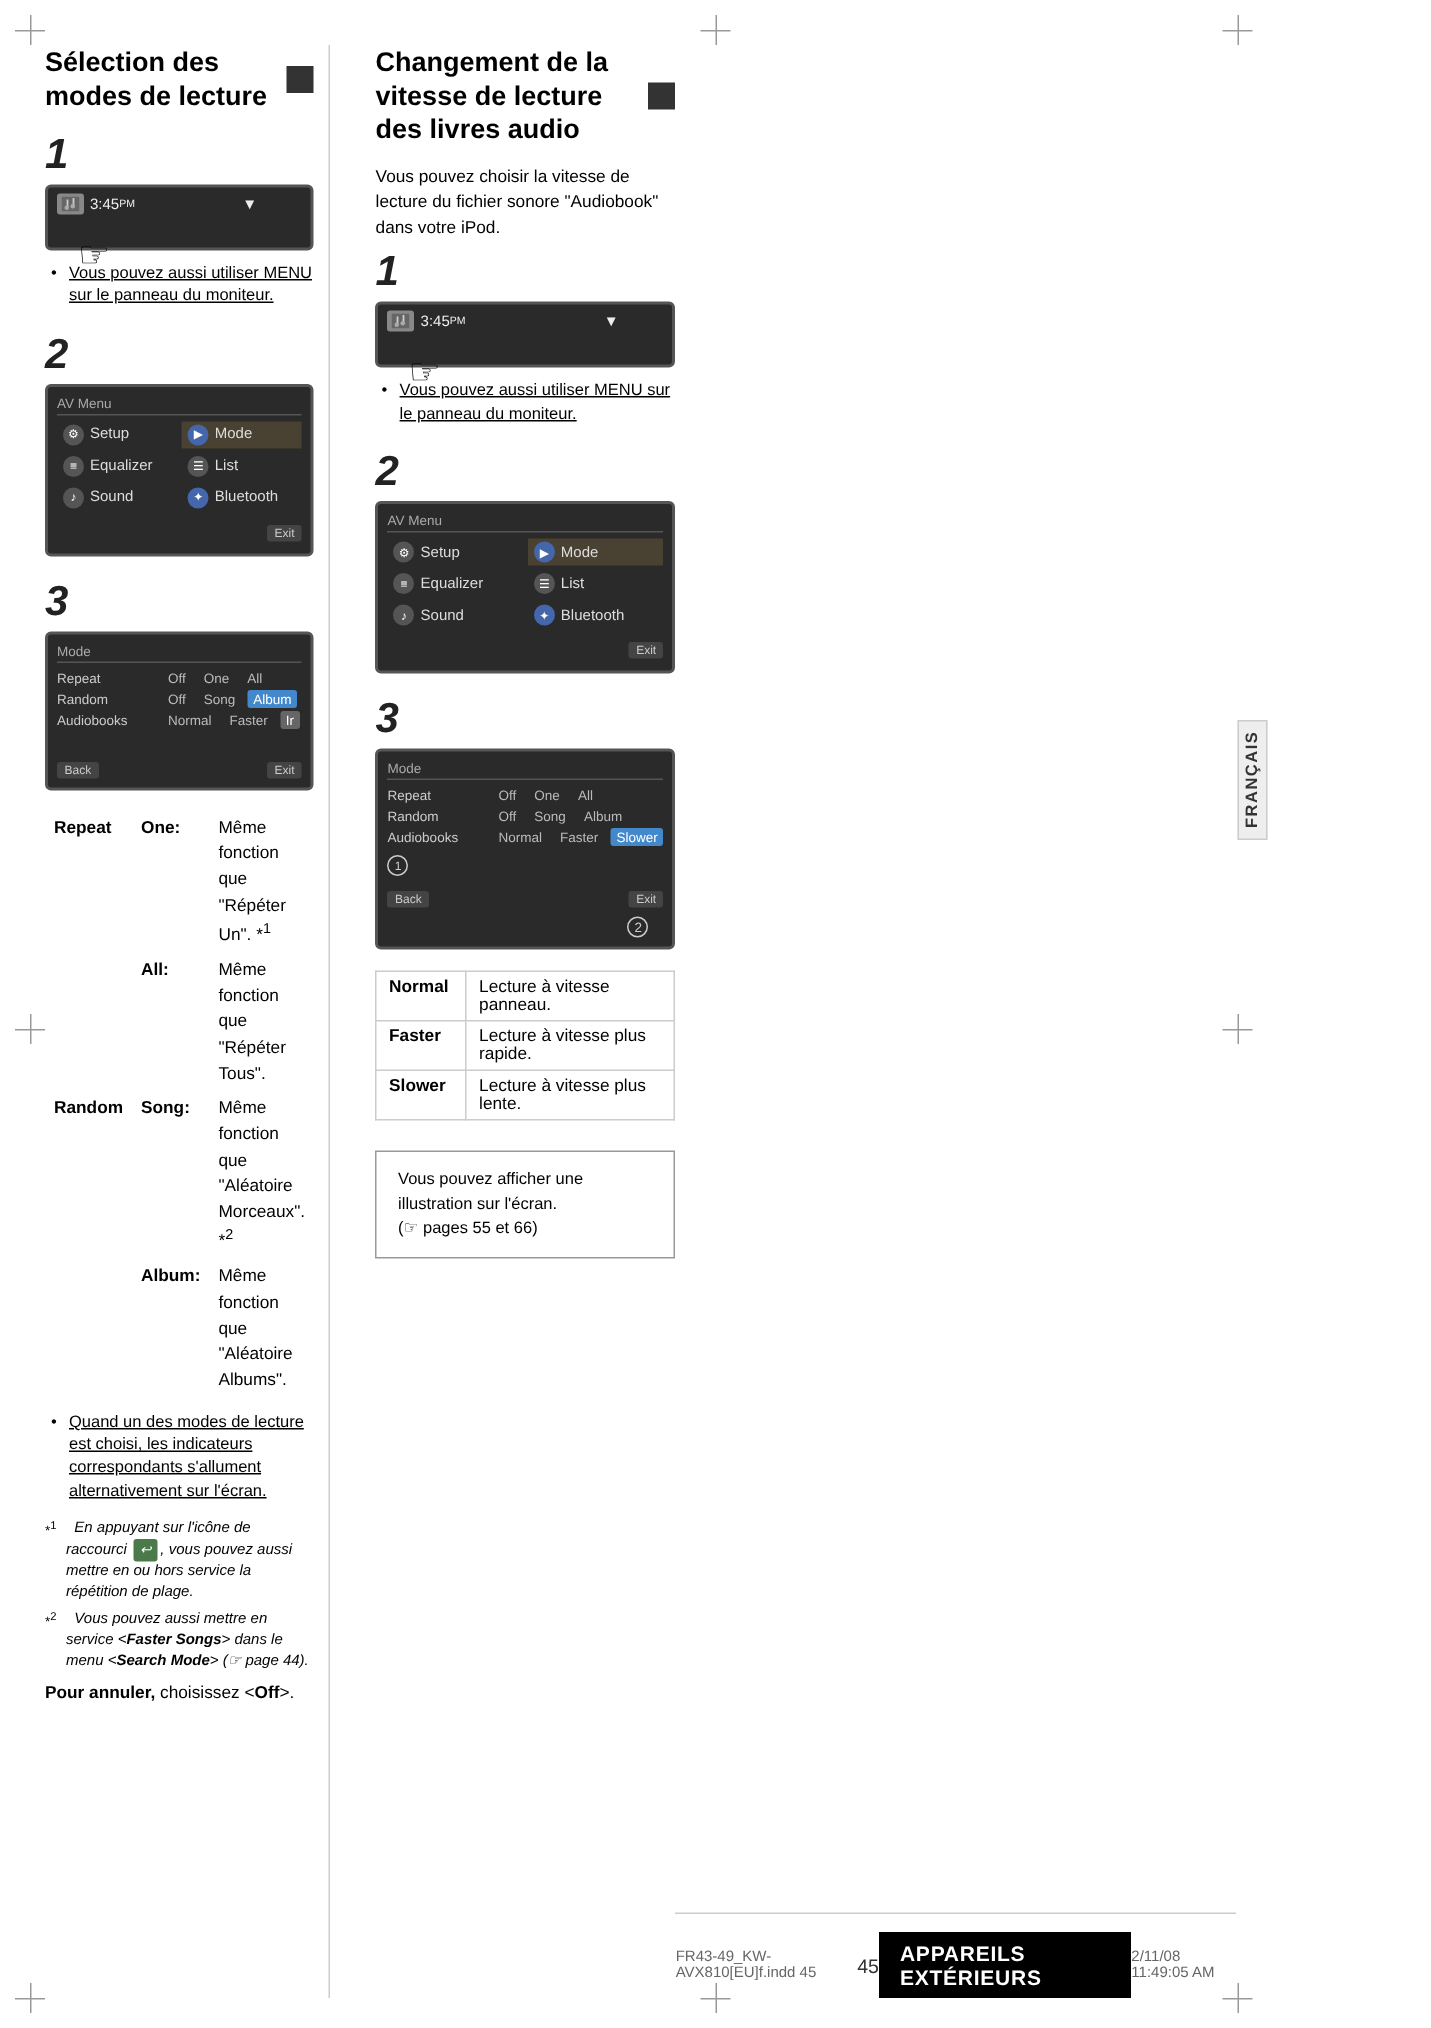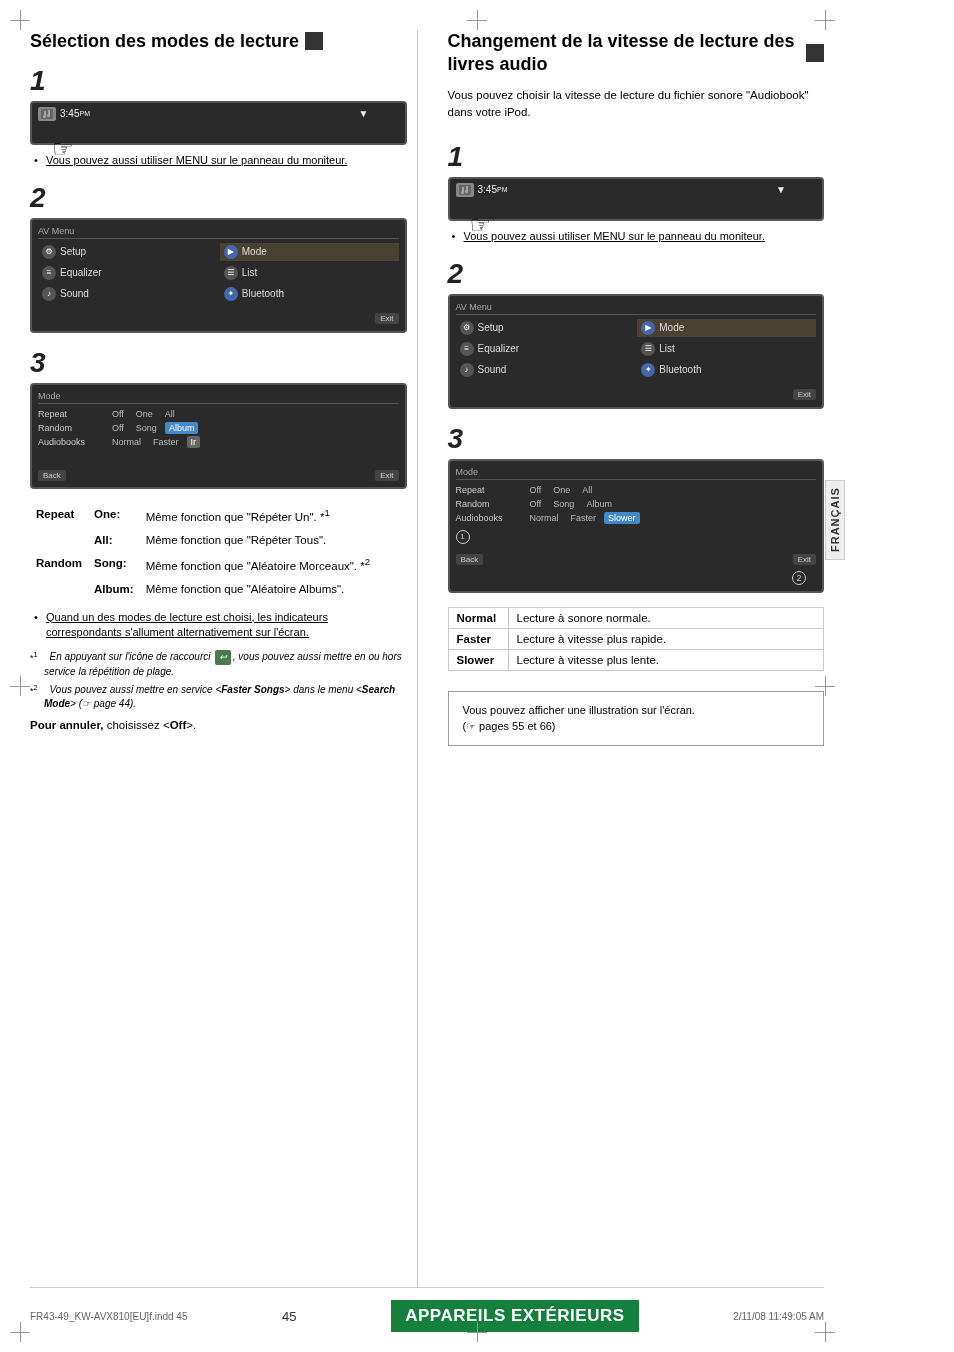--- a/index.html
+++ b/index.html
@@ -11,21 +11,21 @@
       position: relative;
       overflow: hidden;
     }
 
     .page {
       width: 845px;
       min-height: 1352px;
       padding: 30px 21px 20px 30px;
       position: relative;
       display: flex;
-      flex-direction: column;
+      flex-direction: row;
     }
 
     
     .register-mark {
       position: absolute;
       width: 20px;
       height: 20px;
     }
     .register-mark::before, .register-mark::after {
       content: '';
@@ -351,23 +351,23 @@
       display: flex;
       justify-content: space-between;
       align-items: center;
       margin-top: auto;
       padding-top: 12px;
       border-top: 1px solid #ccc;
     }
     .footer-left { font-size: 10px; color: #666; }
     .footer-center { font-size: 13px; color: #333; }
     .footer-right {
-      background: #15803d;
+      background: #000000;
       color: #fff;
-      font-size: 17px;
+      font-size: 14px;
       font-weight: bold;
       padding: 6px 14px;
       letter-spacing: 0.5px;
     }
 
     
     .francais-sidebar {
       writing-mode: vertical-lr;
       transform: rotate(180deg);
       background: #eee;
@@ -552,21 +552,21 @@
 
     <div class="right-col">
 
       <div class="francais-sidebar">FRANÇAIS</div>
 
       <div class="section-title">
         <span>Changement de la vitesse de lecture des livres audio</span>
         <span class="title-bar"></span>
       </div>
 
-      <p style="font-size:11.5px; line-height:1.5; margin-bottom:19px;">Vous pouvez choisir la vitesse de lecture du fichier sonore "Audiobook" dans votre iPod.</p>
+      <p style="font-size:11.5px; line-height:1.5; margin-bottom:4px;">Vous pouvez choisir la vitesse de lecture du fichier sonore "Audiobook" dans votre iPod.</p>
 
       <div class="step-wrapper">
         <div class="step-number">1</div>
         <div class="screen-mockup">
           <div class="screen-top-bar">
             <div class="screen-icon-music">
               <svg width="12" height="10" viewBox="0 0 12 10">
                   <rect width="12" height="10" rx="1" fill="#666"></rect>
                   <path d="M4 2v5M8 1v6" stroke="#ccc" stroke-width="1.2"></path>
                   <circle cx="3.5" cy="7.5" r="1.5" fill="#aaa"></circle>
@@ -658,21 +658,21 @@
           <div style="position:relative; height:20px;">
             <span style="position:absolute; right:10px; bottom:0; font-size:9px; color:#ccc; border:1.5px solid #ccc; border-radius:50%; width:14px; height:14px; display:inline-flex; align-items:center; justify-content:center;">2</span>
           </div>
         </div>
       </div>
 
       <table class="speed-table">
         <tbody>
           <tr>
             <td>Normal</td>
-            <td>Lecture à sonore normale.</td>
+            <td>Lecture à vitesse panneau.</td>
           </tr>
           <tr>
             <td>Faster</td>
             <td>Lecture à vitesse plus rapide.</td>
           </tr>
           <tr>
             <td>Slower</td>
             <td>Lecture à vitesse plus lente.</td>
           </tr>
         </tbody>

